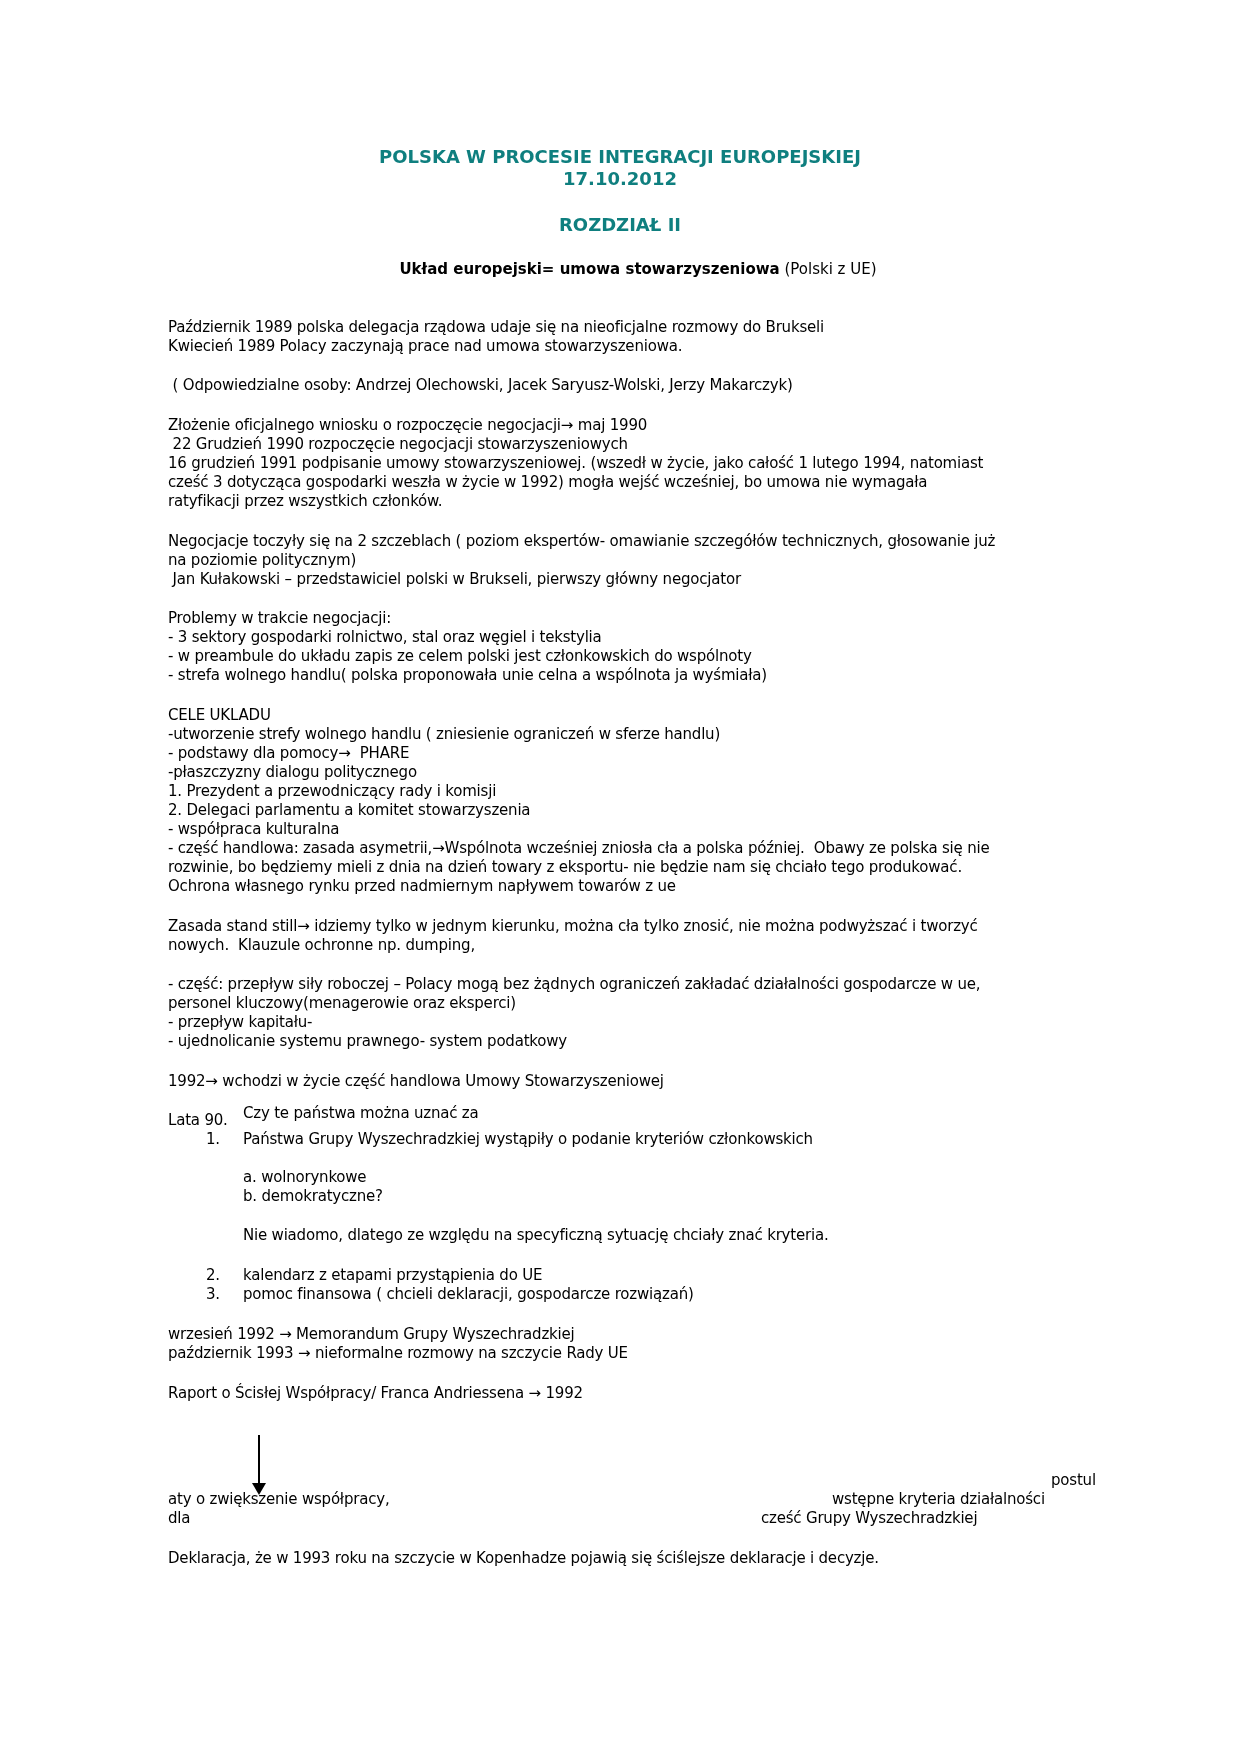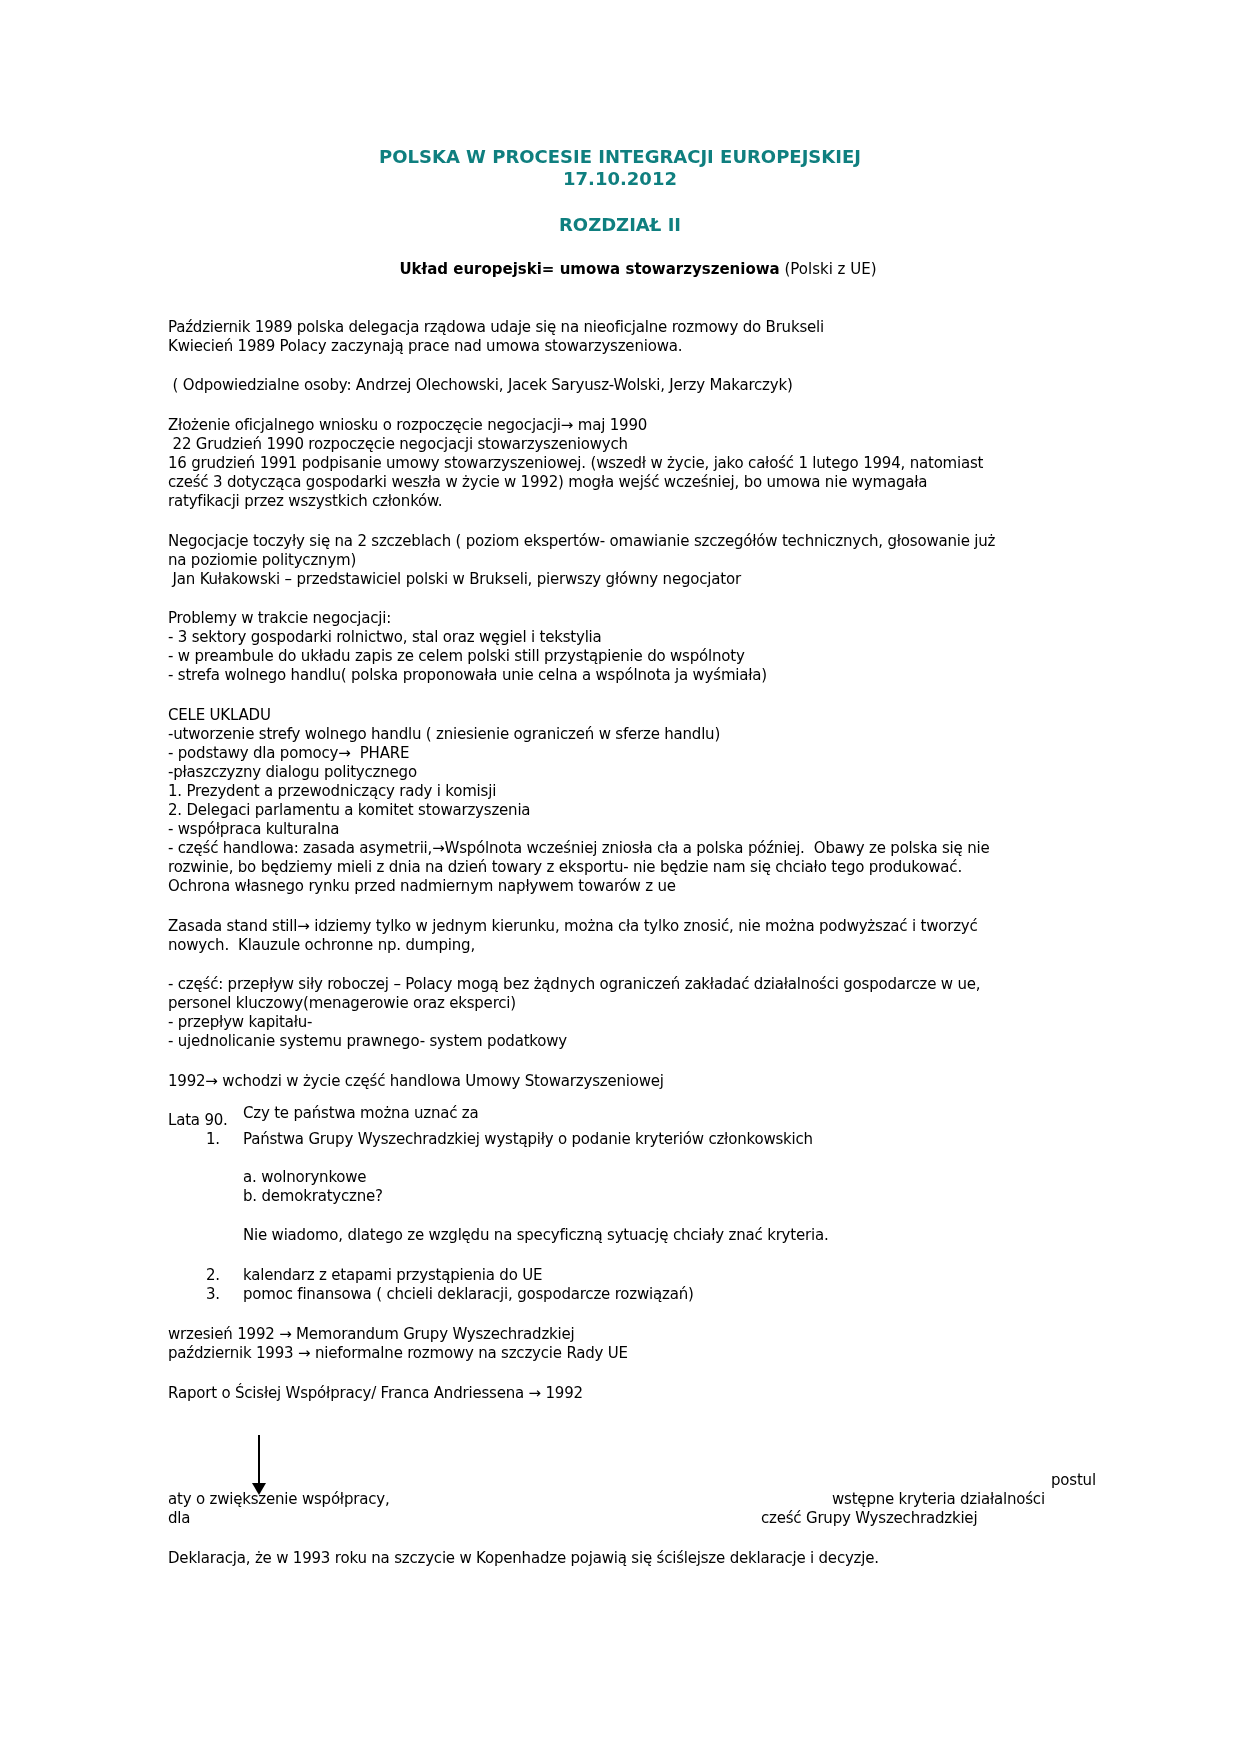--- a/index.html
+++ b/index.html
@@ -49,21 +49,21 @@
   <div class="line" style="top:454px">16 grudzień 1991 podpisanie umowy stowarzyszeniowej. (wszedł w życie, jako całość 1 lutego 1994, natomiast</div>
   <div class="line" style="top:473px">cześć 3 dotycząca gospodarki weszła w życie w 1992) mogła wejść wcześniej, bo umowa nie wymagała</div>
   <div class="line" style="top:492px">ratyfikacji przez wszystkich członków.</div>
 
   <div class="line" style="top:532px">Negocjacje toczyły się na 2 szczeblach ( poziom ekspertów- omawianie szczegółów technicznych, głosowanie już</div>
   <div class="line" style="top:551px">na poziomie politycznym)</div>
   <div class="line" style="top:570px"> Jan Kułakowski – przedstawiciel polski w Brukseli, pierwszy główny negocjator</div>
 
   <div class="line" style="top:609px">Problemy w trakcie negocjacji:</div>
   <div class="line" style="top:628px">- 3 sektory gospodarki rolnictwo, stal oraz węgiel i tekstylia</div>
-  <div class="line" style="top:647px">- w preambule do układu zapis ze celem polski still przystąpienie do wspólnoty</div>
+  <div class="line" style="top:647px">- w preambule do układu zapis ze celem polski jest członkowskich do wspólnoty</div>
   <div class="line" style="top:666px">- strefa wolnego handlu( polska proponowała unie celna a wspólnota ja wyśmiała)</div>
 
   <div class="line" style="top:706px">CELE UKLADU</div>
   <div class="line" style="top:725px">-utworzenie strefy wolnego handlu ( zniesienie ograniczeń w sferze handlu)</div>
   <div class="line" style="top:744px">- podstawy dla pomocy→  PHARE</div>
   <div class="line" style="top:763px">-płaszczyzny dialogu politycznego</div>
   <div class="line" style="top:782px">1. Prezydent a przewodniczący rady i komisji</div>
   <div class="line" style="top:801px">2. Delegaci parlamentu a komitet stowarzyszenia</div>
   <div class="line" style="top:820px">- współpraca kulturalna</div>
   <div class="line" style="top:839px">- część handlowa: zasada asymetrii,→Wspólnota wcześniej zniosła cła a polska później.  Obawy ze polska się nie</div>

